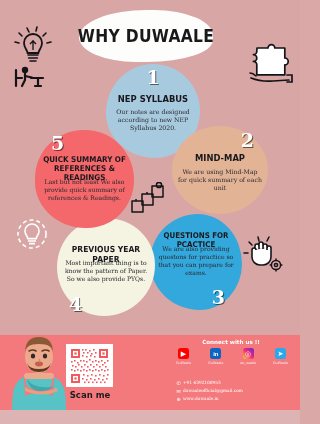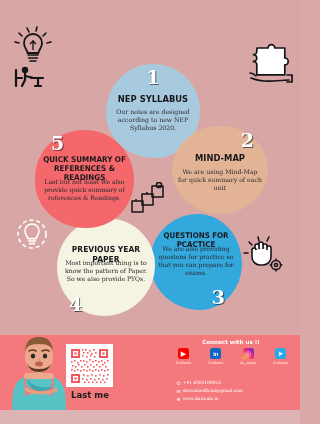--- a/index.html
+++ b/index.html
@@ -230,20 +230,23 @@
       </g>
       <path d="M12 14 v-3 a2 2 0 0 1 4 0 v3 m0 -1 v-4 a2 2 0 0 1 4 0 v5 m0 -3 a2 2 0 0 1 4 0 v4 m0 -2 a2 2 0 0 1 4 0 v9 a8 8 0 0 1 -8 8 h-3 a8 8 0 0 1 -8 -8 v-7 a2 2 0 0 1 4 0" fill="#ffffff" stroke="#141418" stroke-width="1.6" stroke-linejoin="round"></path>
       <g fill="none" stroke="#141418" stroke-width="1.5">
         <circle cx="33" cy="30" r="4.6"></circle>
         <circle cx="33" cy="30" r="1.6"></circle>
         <path d="M33 23.6 v2 M33 34.4 v2 M26.6 30 h2 M37.4 30 h2"></path>
       </g>
     </svg>
   </div>
 
+  <div class="title-blob">
+    <span class="title-text">WHY DUWAALE</span>
+  </div>
 
   <div class="blob" id="blob1">
     <span class="num">1</span>
     <div class="head">NEP SYLLABUS</div>
     <div class="body">Our notes are designed according to new NEP Syllabus 2020.</div>
   </div>
 
   <div class="blob" id="blob2">
     <span class="num">2</span>
     <div class="head">MIND-MAP</div>
@@ -369,21 +372,21 @@
             <rect x="37" y="31" width="1.6" height="1.6"></rect>
           <rect x="15" y="34.5" width="1.6" height="1.6"></rect>
             <rect x="19" y="34.5" width="1.6" height="1.6"></rect>
             <rect x="23" y="34.5" width="1.6" height="1.6"></rect>
           <rect x="27" y="34.5" width="1.6" height="1.6"></rect>
             <rect x="31" y="34.5" width="1.6" height="1.6"></rect>
             <rect x="35" y="34.5" width="1.6" height="1.6"></rect>
         </g>
       </svg>
     </div>
-    <div id="scan-label">Last me</div>
+    <div id="scan-label">Scan me</div>
 
     <div id="connect">Connect with us !!</div>
 
     <div id="social-row">
       <div class="social">
         <div class="badge" style="background:#ff0000;">▶</div>
         <div class="sname">DuWaale</div>
       </div>
       <div class="social">
         <div class="badge" style="background:#0a66c2;font-weight:700;font-size:6px;">in</div>

